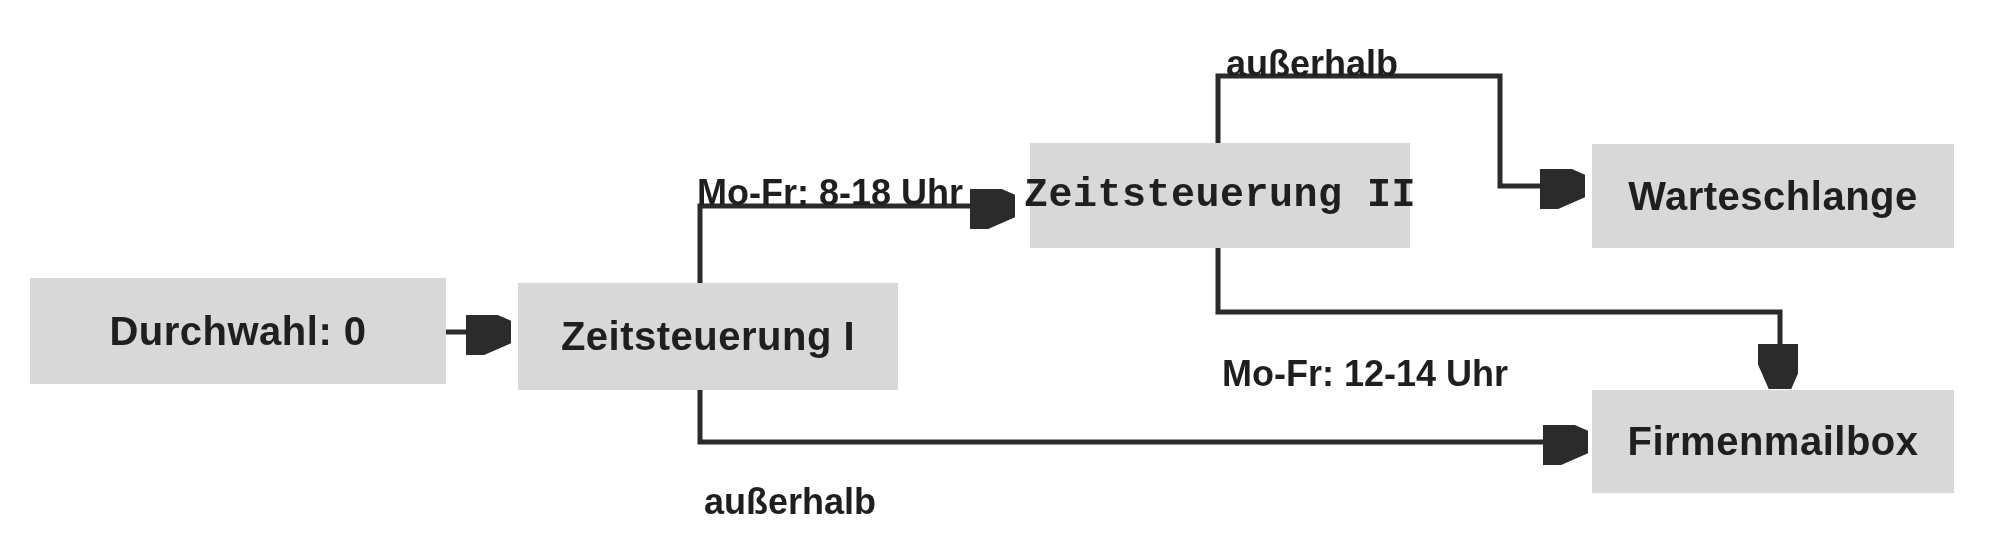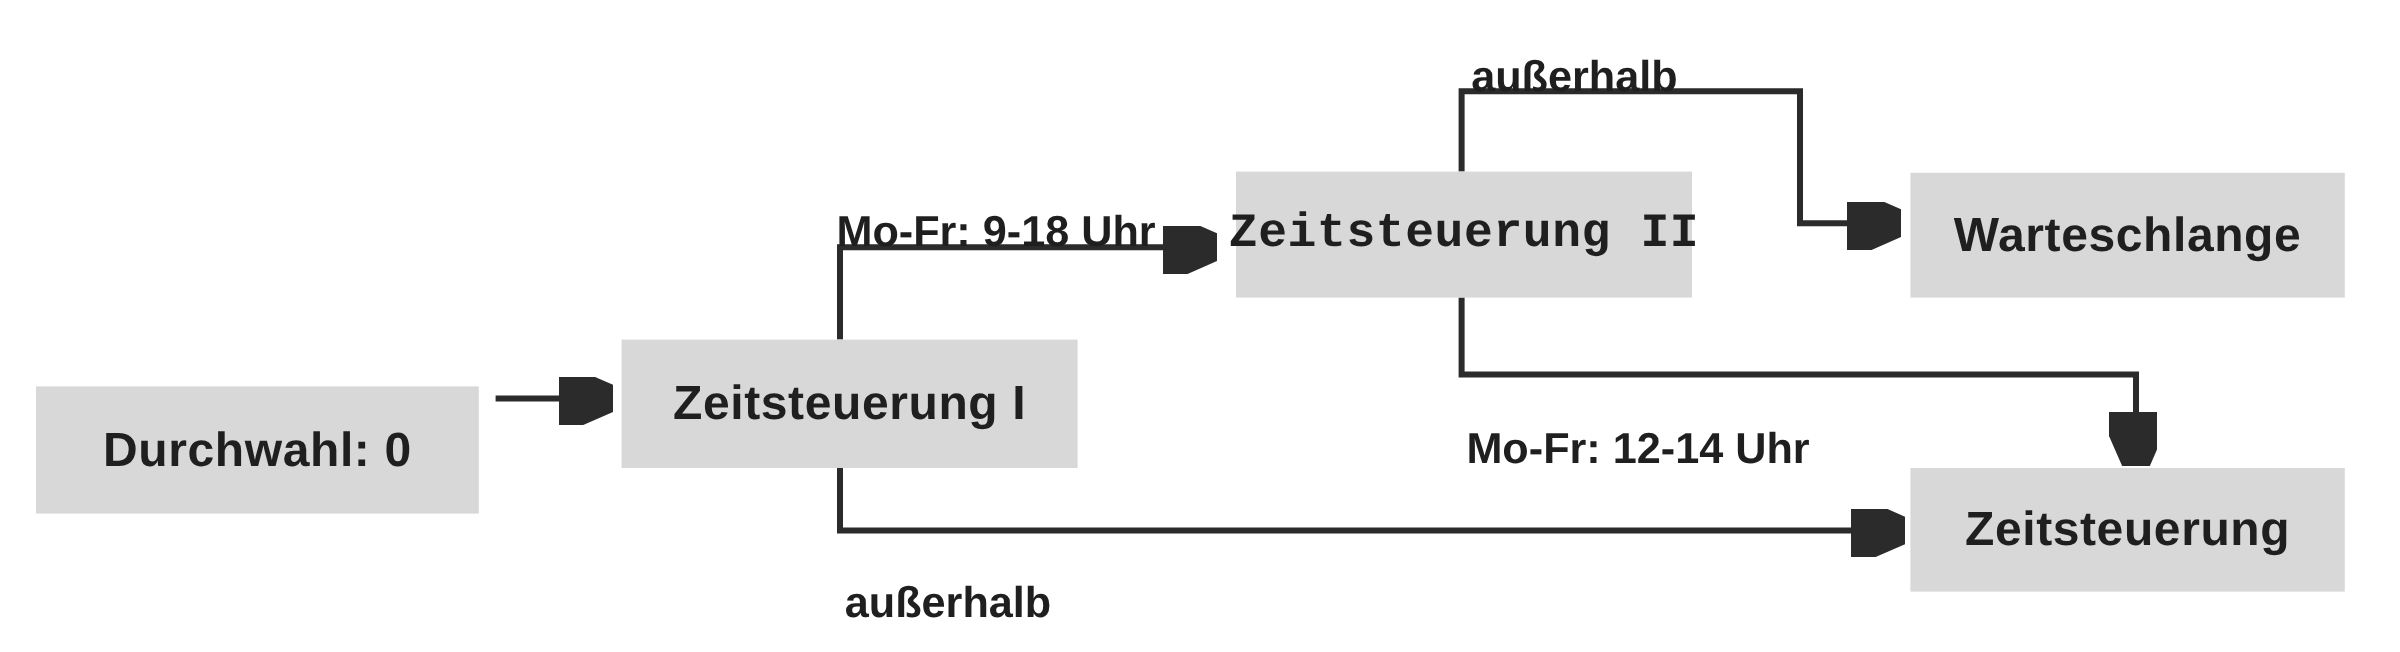--- a/index.html
+++ b/index.html
@@ -37,21 +37,21 @@
     background:var(--node-fill);
     color:var(--node-text);
     display:flex;
     align-items:center;
     justify-content:center;
     font-size:40px;
     font-weight:bold;
     letter-spacing:0.5px;
     white-space:nowrap;
   }
-  .node-durchwahl     { left:30px;   top:278px; width:369px; height:106px;margin-top:44px; }
+  .node-durchwahl     { left:30px;   top:278px; width:416px; height:106px; }
   .node-zeit1         { left:518px;  top:283px; width:380px; height:107px; }
   .node-zeit2         { left:1030px; top:143px; width:380px; height:105px;font-family:Liberation Mono, monospace; }
   .node-warteschlange { left:1592px; top:144px; width:362px; height:104px; }
   .node-firmenmailbox { left:1592px; top:390px; width:362px; height:103px; }
   .edge-label{
     position:absolute;
     transform:translate(-50%,-50%);
     color:var(--node-text);
     font-size:36px;
     font-weight:bold;
@@ -91,24 +91,24 @@
 
   <div class="node node-zeit2">
     <span>Zeitsteuerung II</span>
   </div>
 
   <div class="node node-warteschlange">
     <span>Warteschlange</span>
   </div>
 
   <div class="node node-firmenmailbox">
-    <span>Zeitsteuerung</span>
+    <span>Firmenmailbox</span>
   </div>
 
-  <div class="edge-label label-mo-fr-8-18">Mo-Fr: 9-18 Uhr</div>
+  <div class="edge-label label-mo-fr-8-18">Mo-Fr: 8-18 Uhr</div>
 
   <div class="edge-label label-ausserhalb-top">außerhalb</div>
 
   <div class="edge-label label-mo-fr-12-14">Mo-Fr: 12-14 Uhr</div>
 
   <div class="edge-label label-ausserhalb-bottom">außerhalb</div>
 
 </div>
 
 </body></html>

